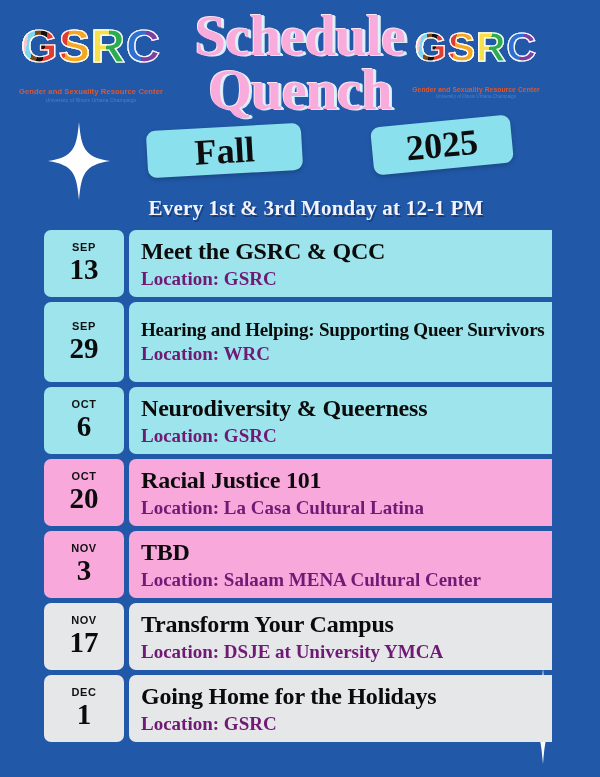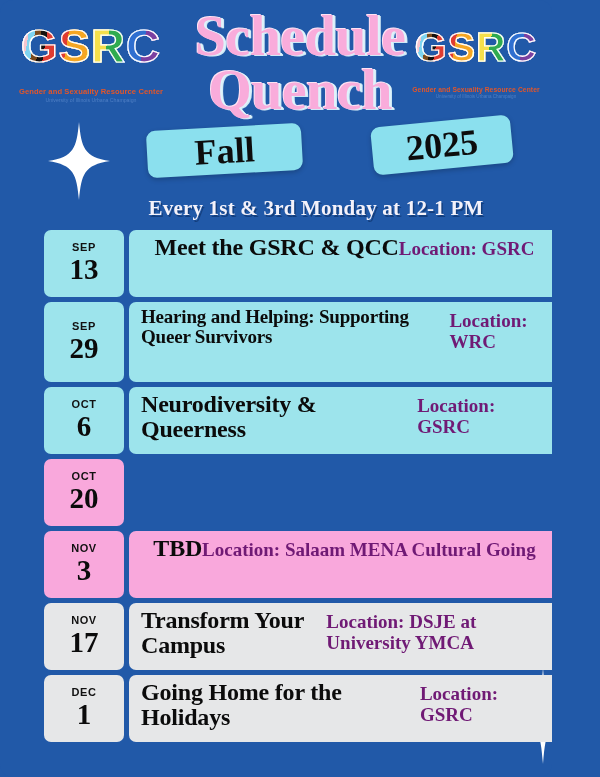--- a/index.html
+++ b/index.html
@@ -199,21 +199,21 @@
     color: #0b0b0b;
     line-height: 1.05;
     margin-top: 1px;
   }
 
   .detail-cell {
     flex: 1 1 auto;
     border-radius: 7px;
     padding: 5px 12px 4px 12px;
     display: flex;
-    flex-direction: row;
+    flex-direction: column;
     justify-content: center;
     overflow: hidden;
   }
   .event-title {
     font-family: "Liberation Serif", serif;
     font-weight: bold;
     font-size: 24px;
     color: #0b0b0b;
     line-height: 1.06;
     letter-spacing: -0.2px;
@@ -305,29 +305,33 @@
         <div class="detail-cell c-cyan">
           <div class="event-title">Neurodiversity &amp; Queerness</div>
           <div class="event-location">Location: GSRC</div>
         </div>
       </div>
       <div class="event-row">
         <div class="date-cell c-pink">
           <div class="date-month">OCT</div>
           <div class="date-day">20</div>
         </div>
+        <div class="detail-cell c-pink">
+          <div class="event-title">Racial Justice 101</div>
+          <div class="event-location">Location: La Casa Cultural Latina</div>
+        </div>
       </div>
       <div class="event-row">
         <div class="date-cell c-pink">
           <div class="date-month">NOV</div>
           <div class="date-day">3</div>
         </div>
         <div class="detail-cell c-pink">
           <div class="event-title">TBD</div>
-          <div class="event-location">Location: Salaam MENA Cultural Going</div>
+          <div class="event-location">Location: Salaam MENA Cultural Center</div>
         </div>
       </div>
       <div class="event-row">
         <div class="date-cell c-gray">
           <div class="date-month">NOV</div>
           <div class="date-day">17</div>
         </div>
         <div class="detail-cell c-gray">
           <div class="event-title">Transform Your Campus</div>
           <div class="event-location">Location: DSJE at University YMCA</div>

